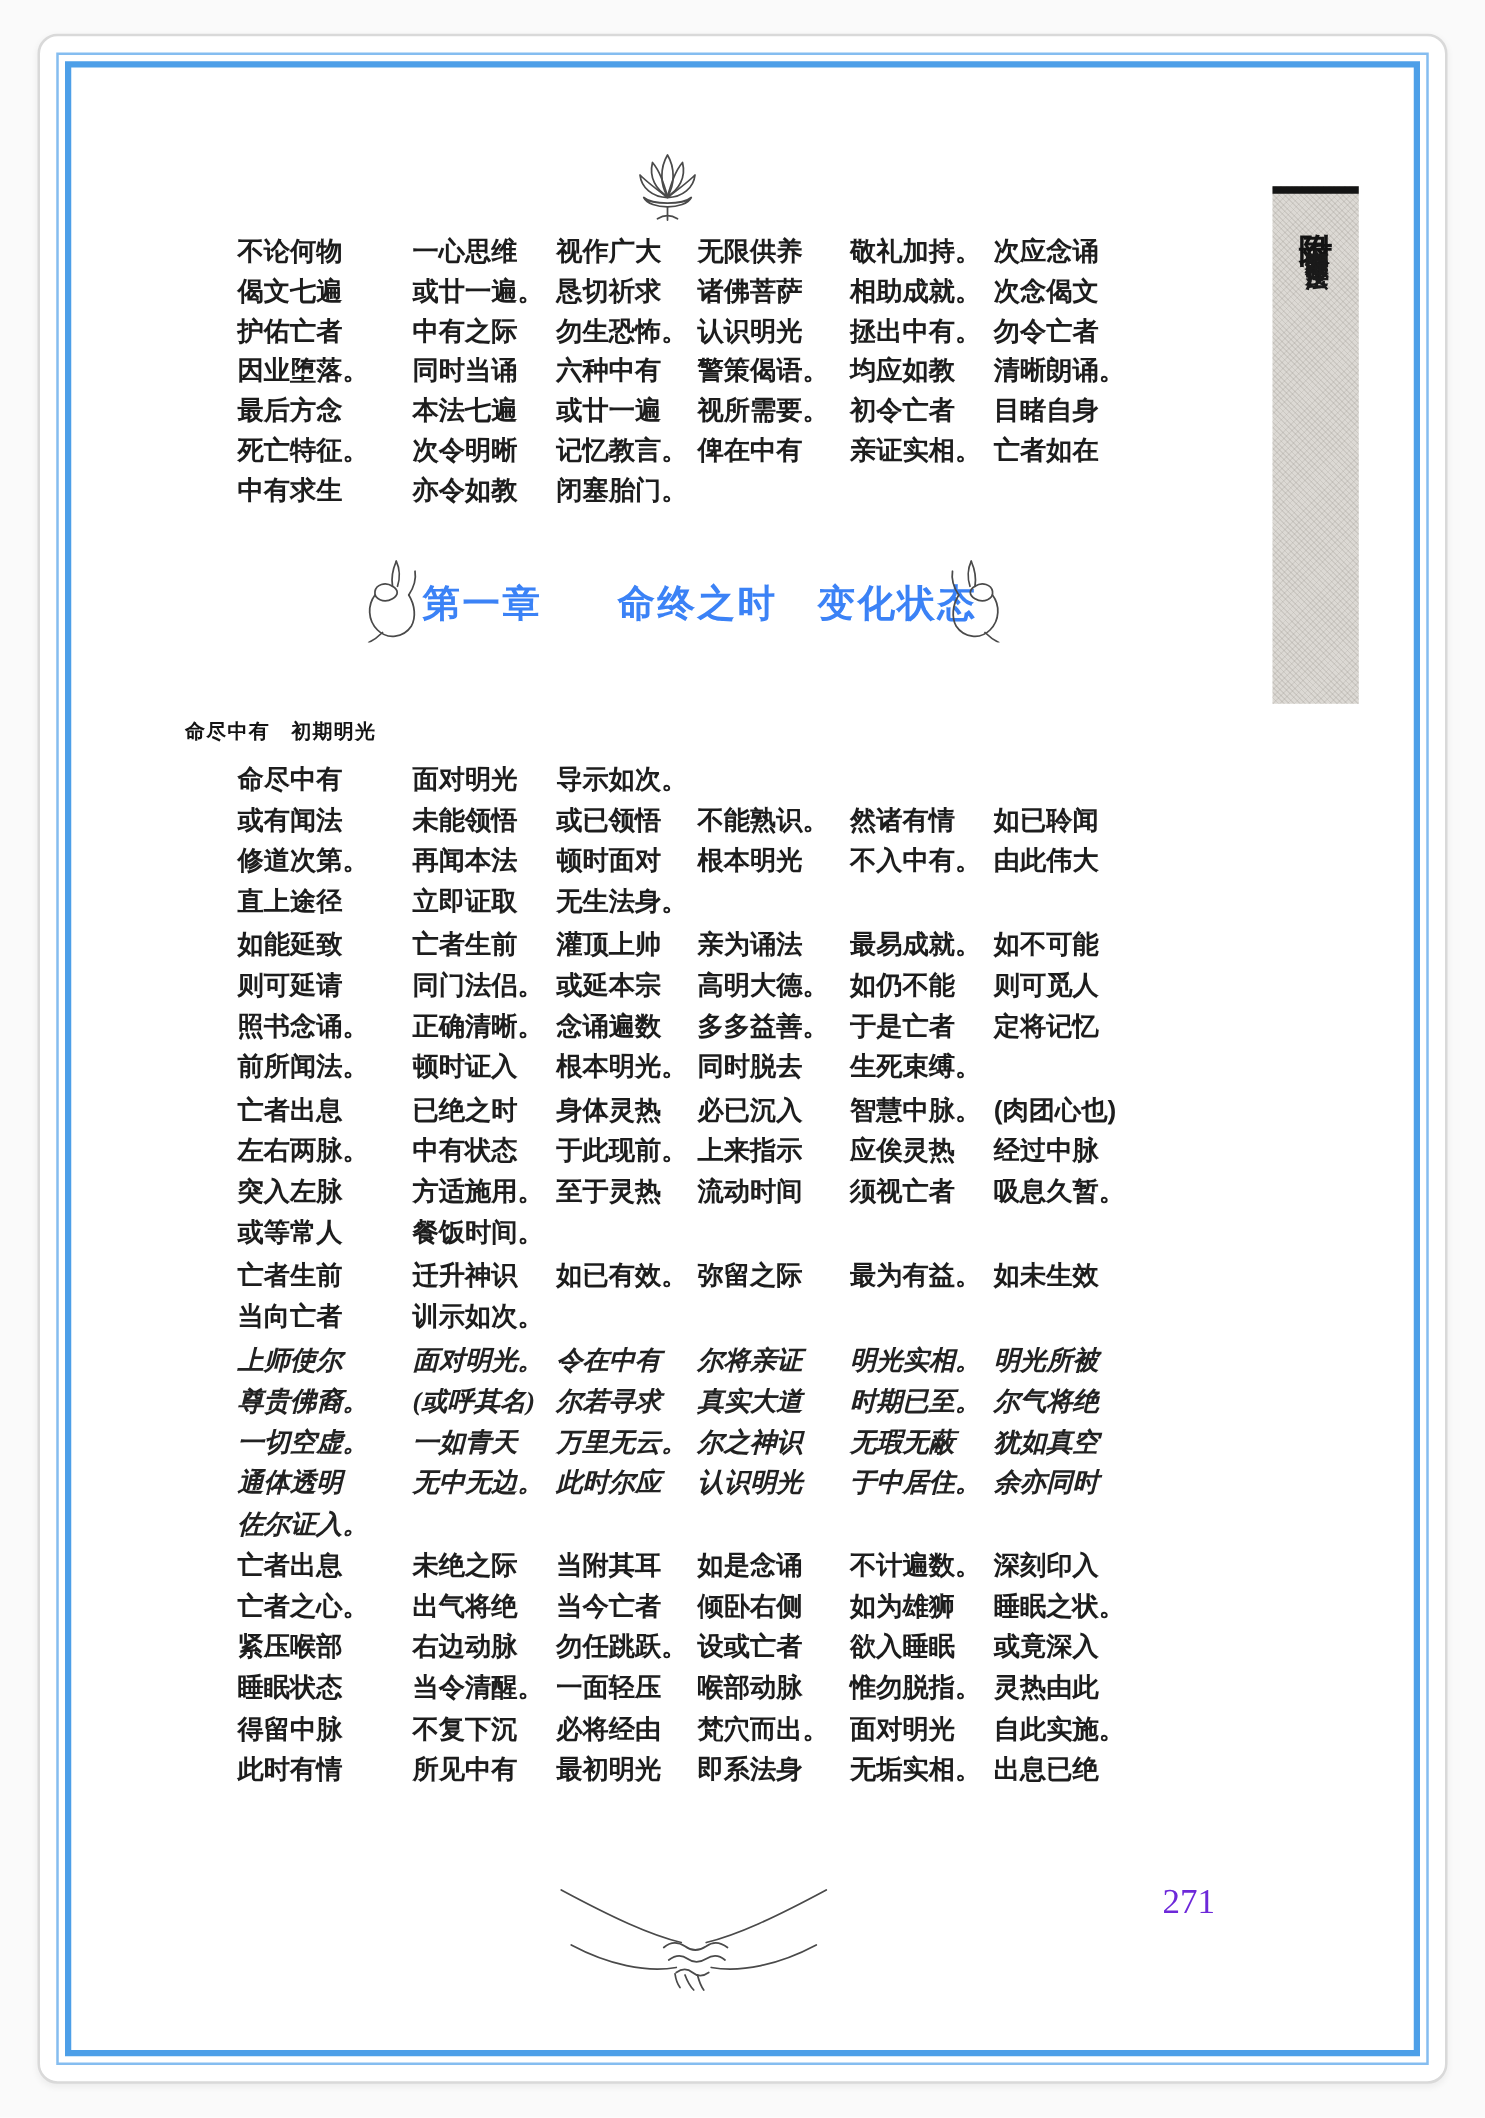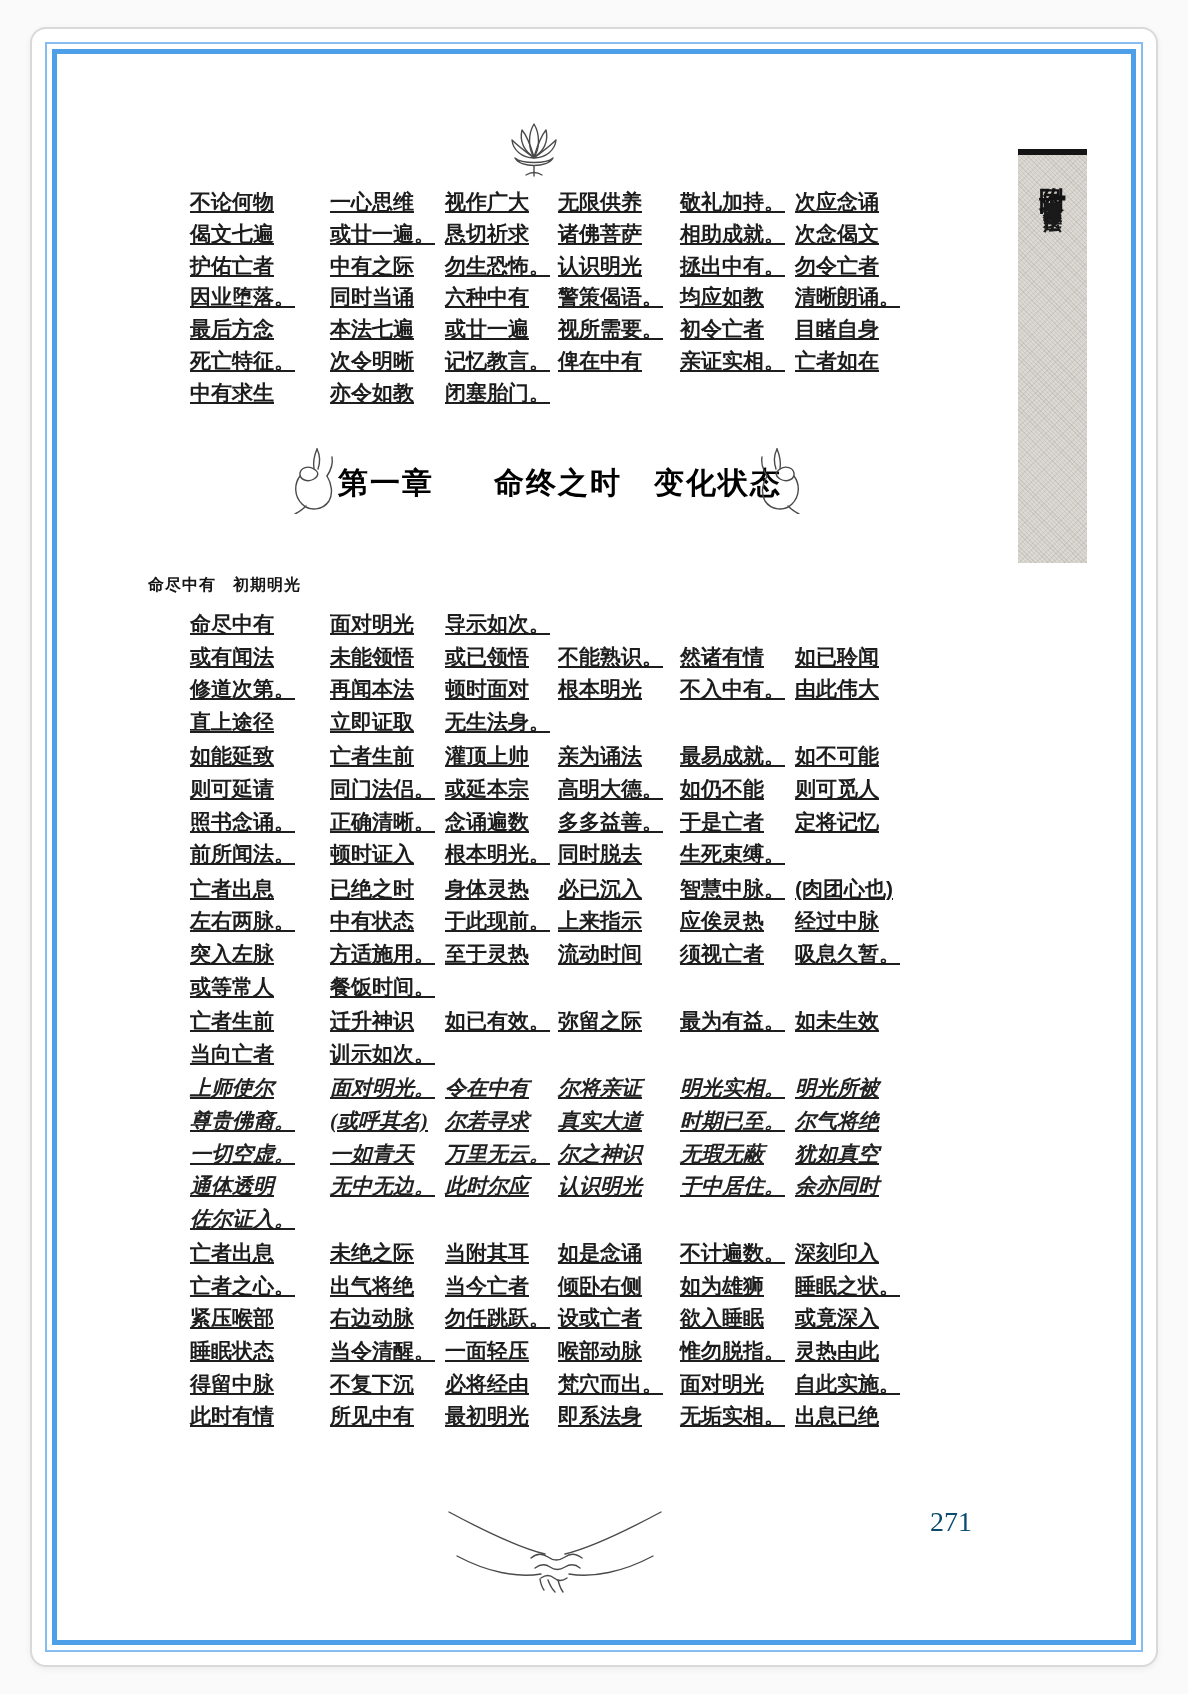--- a/index.html
+++ b/index.html
@@ -28,39 +28,38 @@
   .mudra-left { left:286px; top:446px; width:56px; height:68px; }
   .mudra-right { left:752px; top:446px; width:56px; height:68px; transform:scaleX(-1); }
   svg path, svg circle { fill:none; stroke:#4a4a4a; stroke-width:1.4; stroke-linecap:round; stroke-linejoin:round; }
 
   .verse-block { position:absolute; }
   .top-block { left:190px; top:186px; width:770px; }
   .body-block { left:190px; top:608px; width:770px; }
   .verse-row {
     display:grid;
     grid-template-columns:140px 115px 113px 122px 115px 1fr;
-    text-decoration:underline;
   }
   .top-block .verse-row { line-height:31.8px; }
   .body-block .verse-row { line-height:32.6px; }
   .verse-group { margin-bottom:2px; }
   .verse-cell {
     font-size:21px; font-weight:600; color:#1d1d1d; white-space:nowrap;
   }
   .kai .verse-cell {
     font-family:"Liberation Serif", serif; font-style:italic; font-weight:600;
     color:#222;
   }
 
   .chapter-heading {
     position:absolute; left:338px; top:458px; height:50px;
     display:flex; align-items:center; gap:60px;
   }
   .chapter-heading .part {
-    font-size:30px; font-weight:700; color:#000000; letter-spacing:2px; white-space:pre;
+    font-size:30px; font-weight:700; color:#3b82f6; letter-spacing:2px; white-space:pre;
   }
   .section-heading {
     position:absolute; left:148px; top:575px;
     font-size:16px; font-weight:800; color:#141414; letter-spacing:1px;
   }
 
   .sidebar {
     position:absolute; left:1018px; top:149px; width:69px; height:414px;
     background-color:#dcd9d4;
     background-image:
@@ -76,21 +75,21 @@
     writing-mode:vertical-rl; text-orientation:upright;
     font-size:27px; font-weight:800; color:#131313; letter-spacing:3px;
   }
   .sidebar-subtitle {
     writing-mode:vertical-rl; text-orientation:upright;
     font-size:19px; font-weight:700; color:#1a1a1a; margin-top:12px; letter-spacing:2px;
   }
 
   .page-number {
     position:absolute; left:930px; top:1506px;
-    font-family:"Liberation Serif", serif; font-size:28px; color:#0c4a6e;
+    font-family:"Liberation Serif", serif; font-size:28px; color:#6d28d9;
   }
 </style>
 </head>
 <body>
 
 <div class="card"></div>
 <div class="frame-thin"></div>
 <div class="frame-thick"></div>
 
 <svg class="ornament lotus" viewBox="0 0 64 66">

